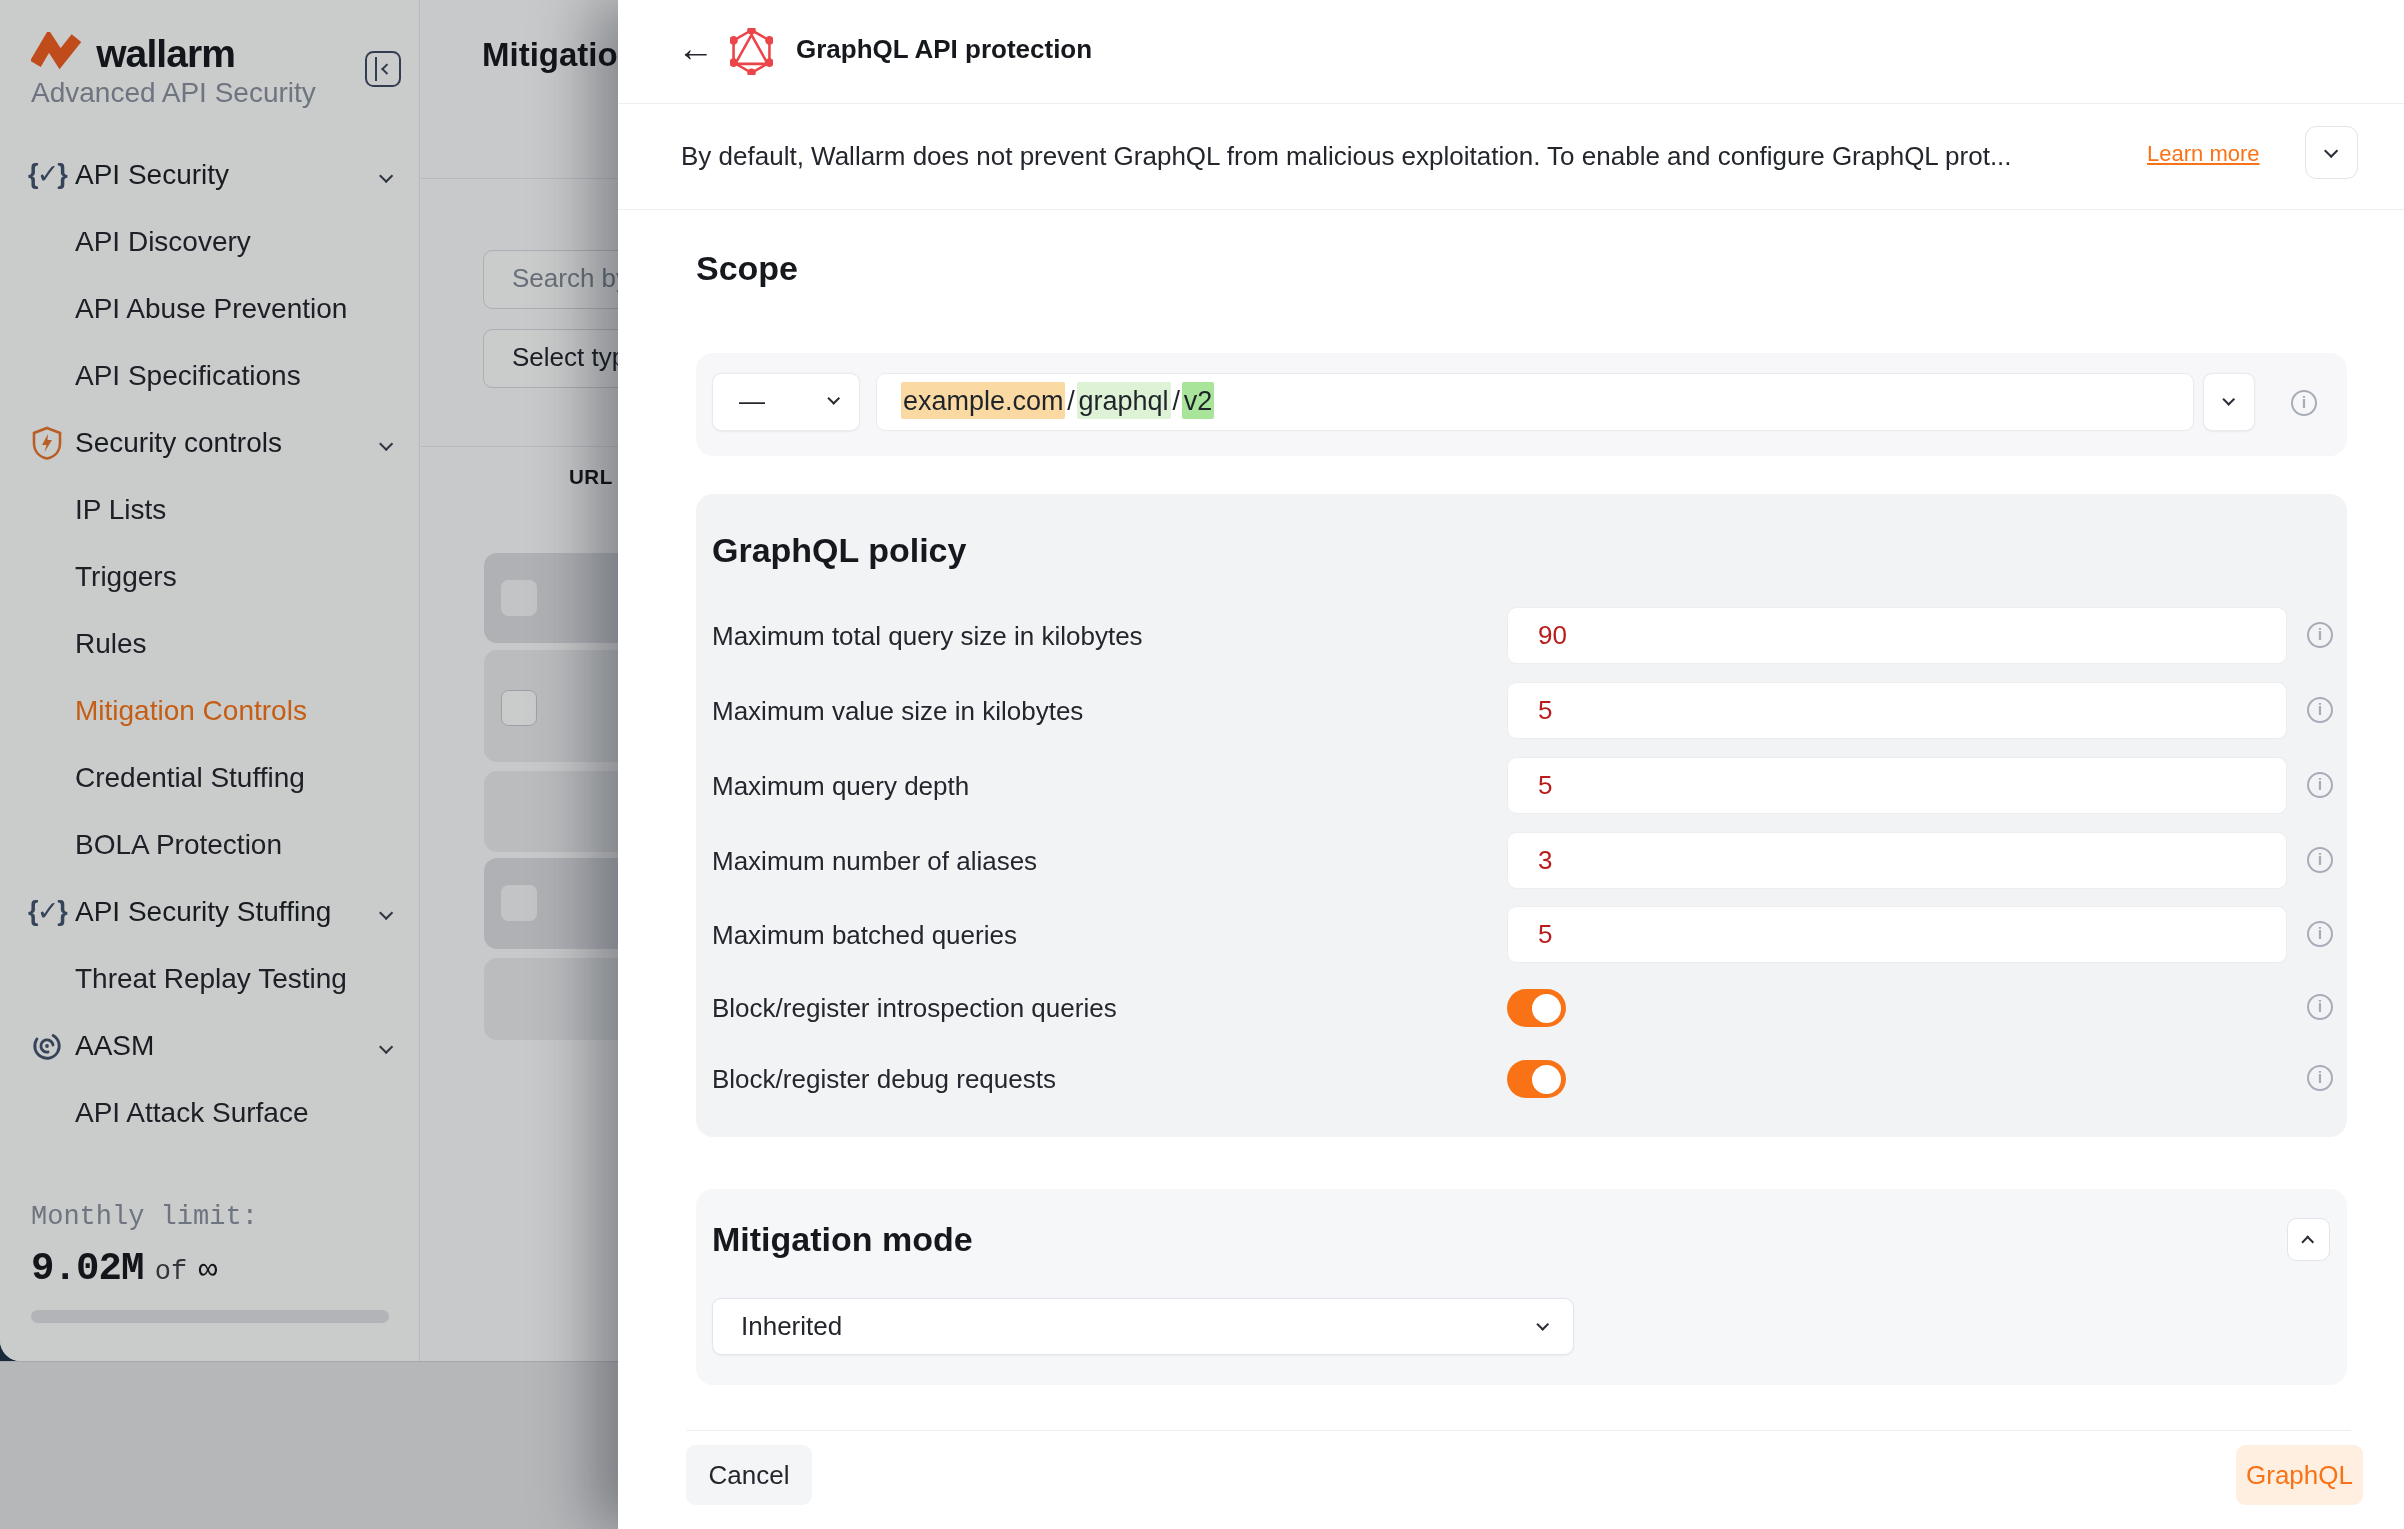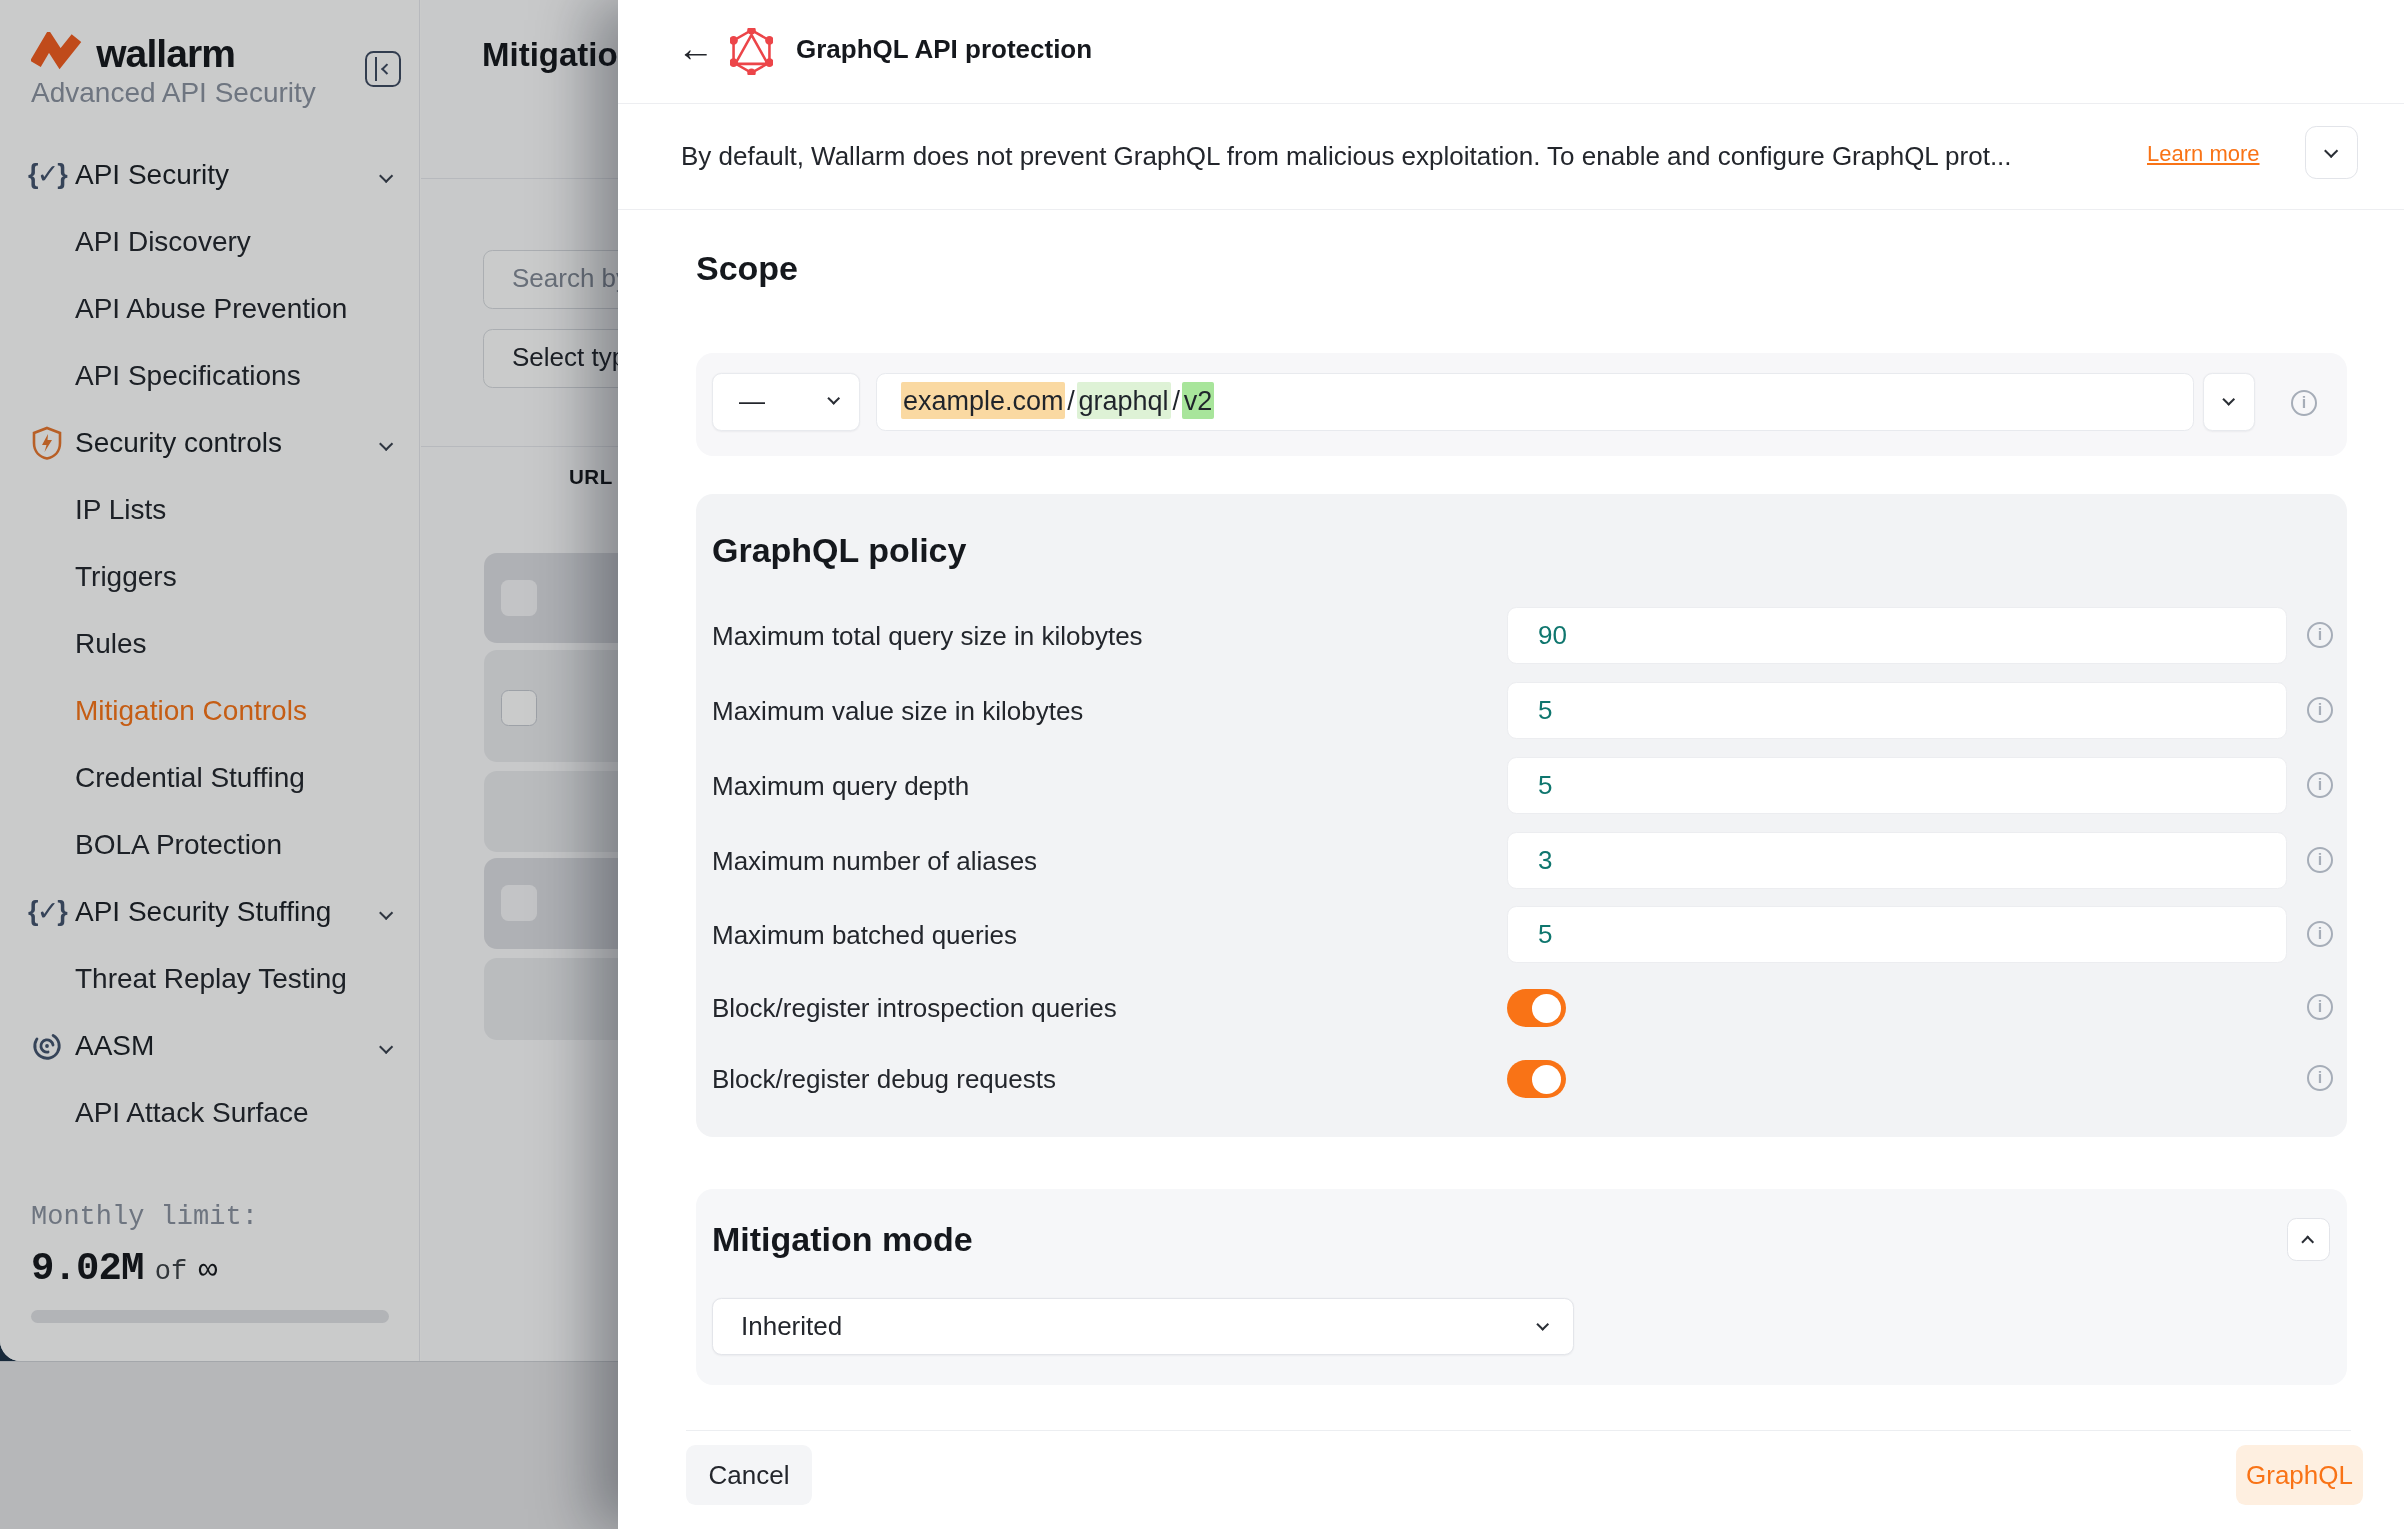--- a/index.html
+++ b/index.html
@@ -80,21 +80,21 @@
   .tok.green  { background:#A8E59B; }
   .scope-chev-btn { position:absolute; left:1507px; top:19.7px; width:52px; height:58px; background:#fff; border:1.9px solid #E8EAEE; border-radius:9.4px; cursor:pointer; box-shadow:0 0.9px 1.9px rgba(20,25,35,0.05); }
   .scope-chev-btn .chev { position:absolute; left:19.7px; top:21.5px; width:9.4px; height:9.4px; border-right:2.8px solid #2A2E35; border-bottom:2.8px solid #2A2E35; transform:rotate(45deg); }
   .info-ic { width:26px; height:26px; border:2.3px solid #A6ADB8; border-radius:50%; color:#A6ADB8; font-size:16px; font-weight:bold; display:flex; align-items:center; justify-content:center; }
   .scope-info { position:absolute; left:1595px; top:37px; }
 
   .policy-panel { top:494px; height:643px; background:#F2F3F5; }
   .policy-heading { position:absolute; left:16px; top:37px; font-size:34px; font-weight:bold; color:#15181D; }
   .p-row { position:absolute; left:16px; width:1619px; height:75px; }
   .p-label { position:absolute; left:0; top:22.5px; font-size:26px; color:#23262C; white-space:nowrap; }
-  .p-input { position:absolute; left:795px; top:9.4px; width:780px; height:57px; background:#fff; border:0.9px solid #ECEDF0; border-radius:9.4px; line-height:55px; padding-left:30px; font-size:26px; color:#0f766e; }
+  .p-input { position:absolute; left:795px; top:9.4px; width:780px; height:57px; background:#fff; border:0.9px solid #ECEDF0; border-radius:9.4px; line-height:55px; padding-left:30px; font-size:26px; color:#b91c1c; }
   .p-info { position:absolute; left:1595px; top:24px; }
   .toggle { position:absolute; left:795px; top:19px; width:59px; height:38px; border-radius:19.7px; background:#F97316; cursor:pointer; }
   .toggle .knob { position:absolute; right:4.7px; top:4.7px; width:29px; height:29px; border-radius:50%; background:#fff; }
 
   .mit-panel { top:1189px; height:196px; background:#F6F7F9; }
   .mit-heading { position:absolute; left:16px; top:31px; font-size:34px; font-weight:bold; color:#15181D; }
   .mit-collapse-btn { position:absolute; left:1591px; top:29px; width:43px; height:43px; background:#fff; border:1.9px solid #E2E4E9; border-radius:9.4px; cursor:pointer; }
   .mit-collapse-btn .chev-up { position:absolute; left:15px; top:18px; width:9.4px; height:9.4px; border-right:2.8px solid #2A2E35; border-bottom:2.8px solid #2A2E35; transform:rotate(-135deg); }
   .mit-select { position:absolute; left:16px; top:109px; width:862px; height:57px; background:#fff; border:1.9px solid #E3E5EA; border-radius:9.4px; cursor:pointer; box-shadow:0 0.9px 1.9px rgba(20,25,35,0.05); }
   .mit-select .val { position:absolute; left:28px; top:12px; font-size:26px; color:#23262C; }

